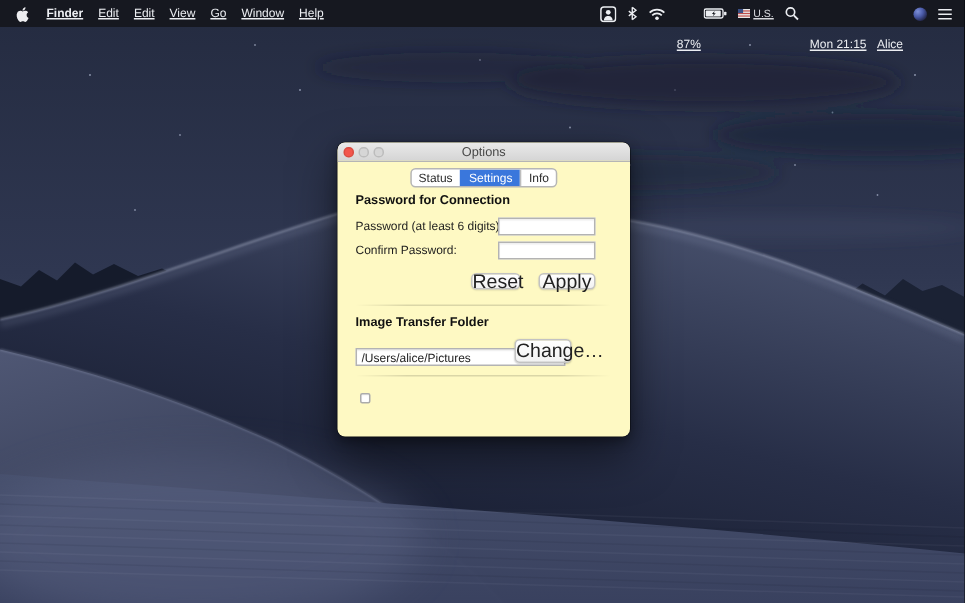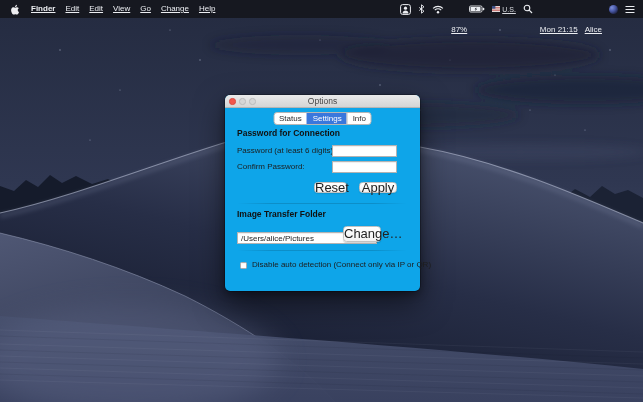--- a/index.html
+++ b/index.html
@@ -19,21 +19,21 @@
   .mb-right{margin-left:auto;display:flex;align-items:center;gap:7px;}
   .mb-right .st-text{white-space:nowrap;margin-top:40px;}
   .mb-icon{display:flex;align-items:center;}
   .siri-dot{width:9px;height:9px;border-radius:50%;
             background:radial-gradient(circle at 32% 30%,#7d8fd8 0%,#4a5aa8 40%,#272c55 72%,#131630 100%);}
   .input-src{display:flex;align-items:center;gap:2px;}
   .us-label{font-size:7px;opacity:.9;}
 
   
   .window{position:absolute;left:225px;top:95px;width:195px;height:196px;z-index:5;
-          background:#0ea5e9;border-radius:5px;
+          background:#fef9c3;border-radius:5px;
           box-shadow:0 0 0 0.5px rgba(0,0,0,0.5),0 12px 30px rgba(0,0,0,0.5),0 3px 8px rgba(0,0,0,0.35);}
   .titlebar{position:absolute;top:0;left:0;right:0;height:13px;
             background:linear-gradient(#eaeaea,#d5d5d5);border-bottom:1px solid #b5b5b5;
             border-radius:5px 5px 0 0;}
   .win-title{text-align:center;font-size:8.5px;line-height:13px;color:#484848;}
   .lights{position:absolute;left:4px;top:3px;display:flex;gap:3.5px;}
   .light{width:6.5px;height:6.5px;border-radius:50%;}
   .light.close{background:#f2564c;border:0.5px solid #d94c41;}
   .light.dim{background:#d6d6d6;border:0.5px solid #bcbcbc;}
 
@@ -164,21 +164,21 @@
         <svg width="11" height="13" viewBox="0 0 12 14">
           <path fill="#ededf0" d="M8.44 7.58c0-1.34 1.1-1.98 1.15-2.01-.63-.92-1.6-1.05-1.95-1.06-.83-.08-1.62.49-2.04.49-.42 0-1.07-.48-1.76-.46-.9.01-1.74.53-2.2 1.34-.94 1.63-.24 4.04.67 5.36.45.65.98 1.38 1.68 1.35.67-.03.93-.43 1.74-.43.81 0 1.04.43 1.75.42.72-.01 1.18-.66 1.62-1.31.51-.75.72-1.48.73-1.52-.02-.01-1.39-.54-1.39-2.17z"></path>
           <path fill="#ededf0" d="M7.1 3.6c.37-.45.62-1.07.55-1.7-.53.02-1.18.36-1.56.81-.34.4-.64 1.04-.56 1.65.59.05 1.2-.3 1.57-.76z"></path>
         </svg>
       </span>
       <span class="menu-item app">Finder</span>
       <span class="menu-item">Edit</span>
       <span class="menu-item">Edit</span>
       <span class="menu-item">View</span>
       <span class="menu-item">Go</span>
-      <span class="menu-item">Change</span>
+      <span class="menu-item">Window</span>
       <span class="menu-item">Help</span>
     </div>
 
     <div class="mb-right">
       <span class="mb-icon">
         <svg width="11" height="11" viewBox="0 0 11 11">
           <rect x="0.6" y="0.6" width="9.8" height="9.8" rx="2" fill="none" stroke="#eceef2" stroke-width="1"></rect>
           <circle cx="5.5" cy="4.2" r="1.6" fill="#eceef2"></circle>
           <path d="M2.6 9.6 C2.6 7.4 4 6.6 5.5 6.6 C7 6.6 8.4 7.4 8.4 9.6 Z" fill="#eceef2"></path>
         </svg>
@@ -260,16 +260,15 @@
 
     <div class="sep" style="top:108px"></div>
 
     <div class="sec-header" style="top:114px">Image Transfer Folder</div>
     <input class="tfield" style="left: 12px; top: 137px; width: 140px;" type="text" value="/Users/alice/Pictures">
     <button class="btn" style="left:118px;top:131px;width:38px;height:16px;line-height:10px">Change…</button>
 
     <div class="sep" style="top:155px"></div>
 
     <span class="chk"></span>
-    <span class="chk-label">Disable auto detection (Connect only via IP or QR)</span>
   </div>
 
 </div>
 
 </body></html>

